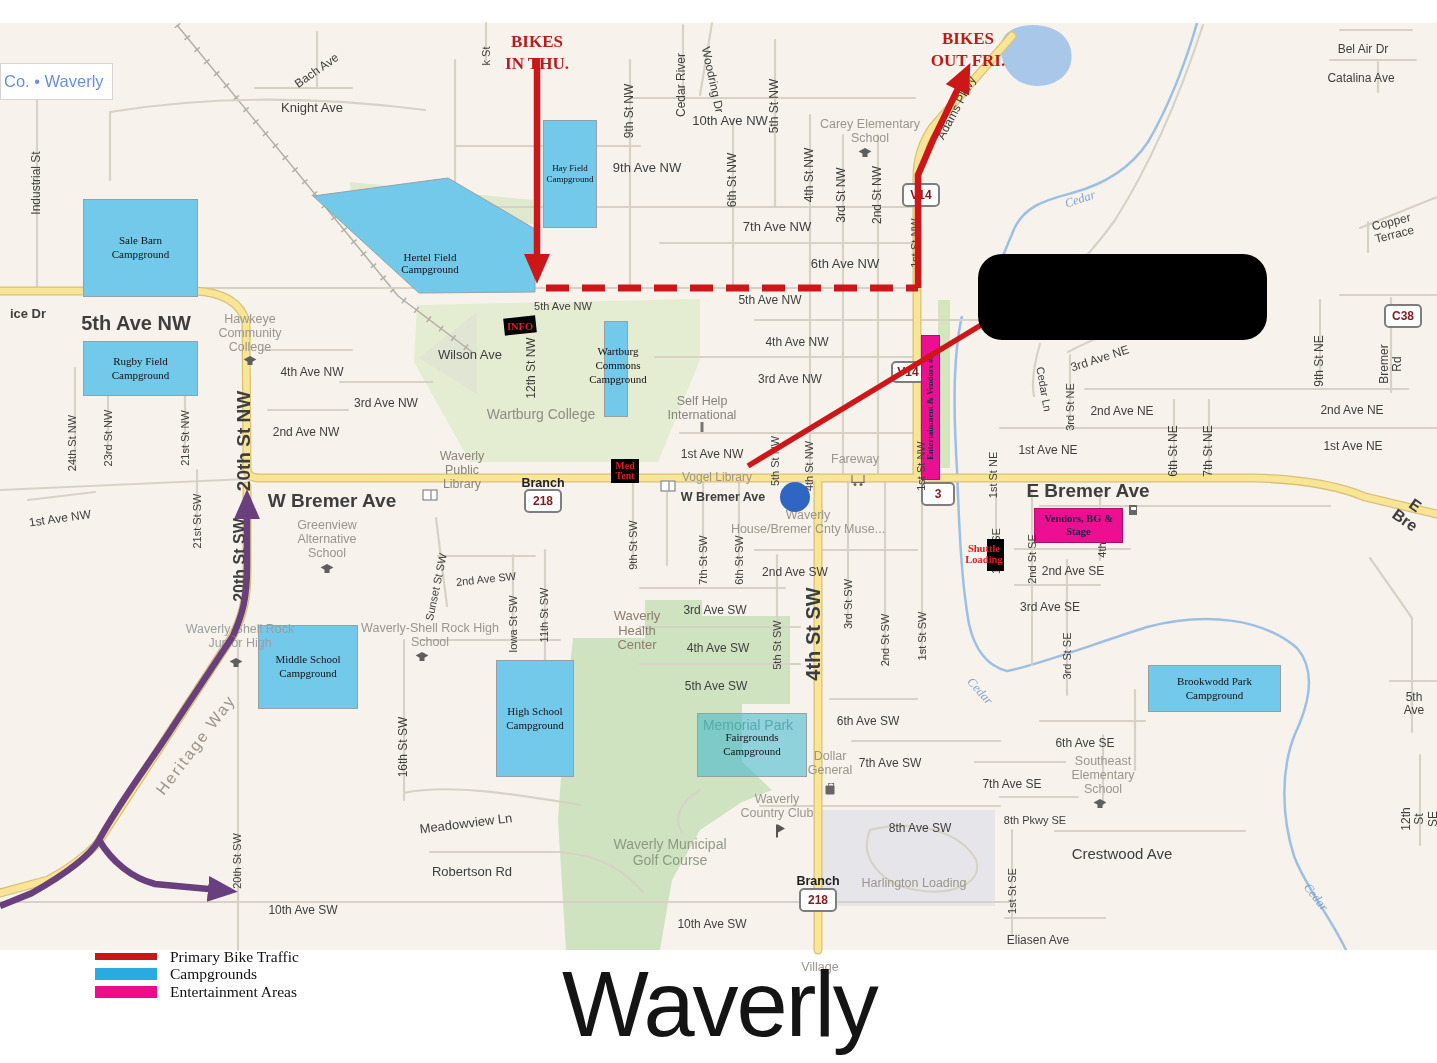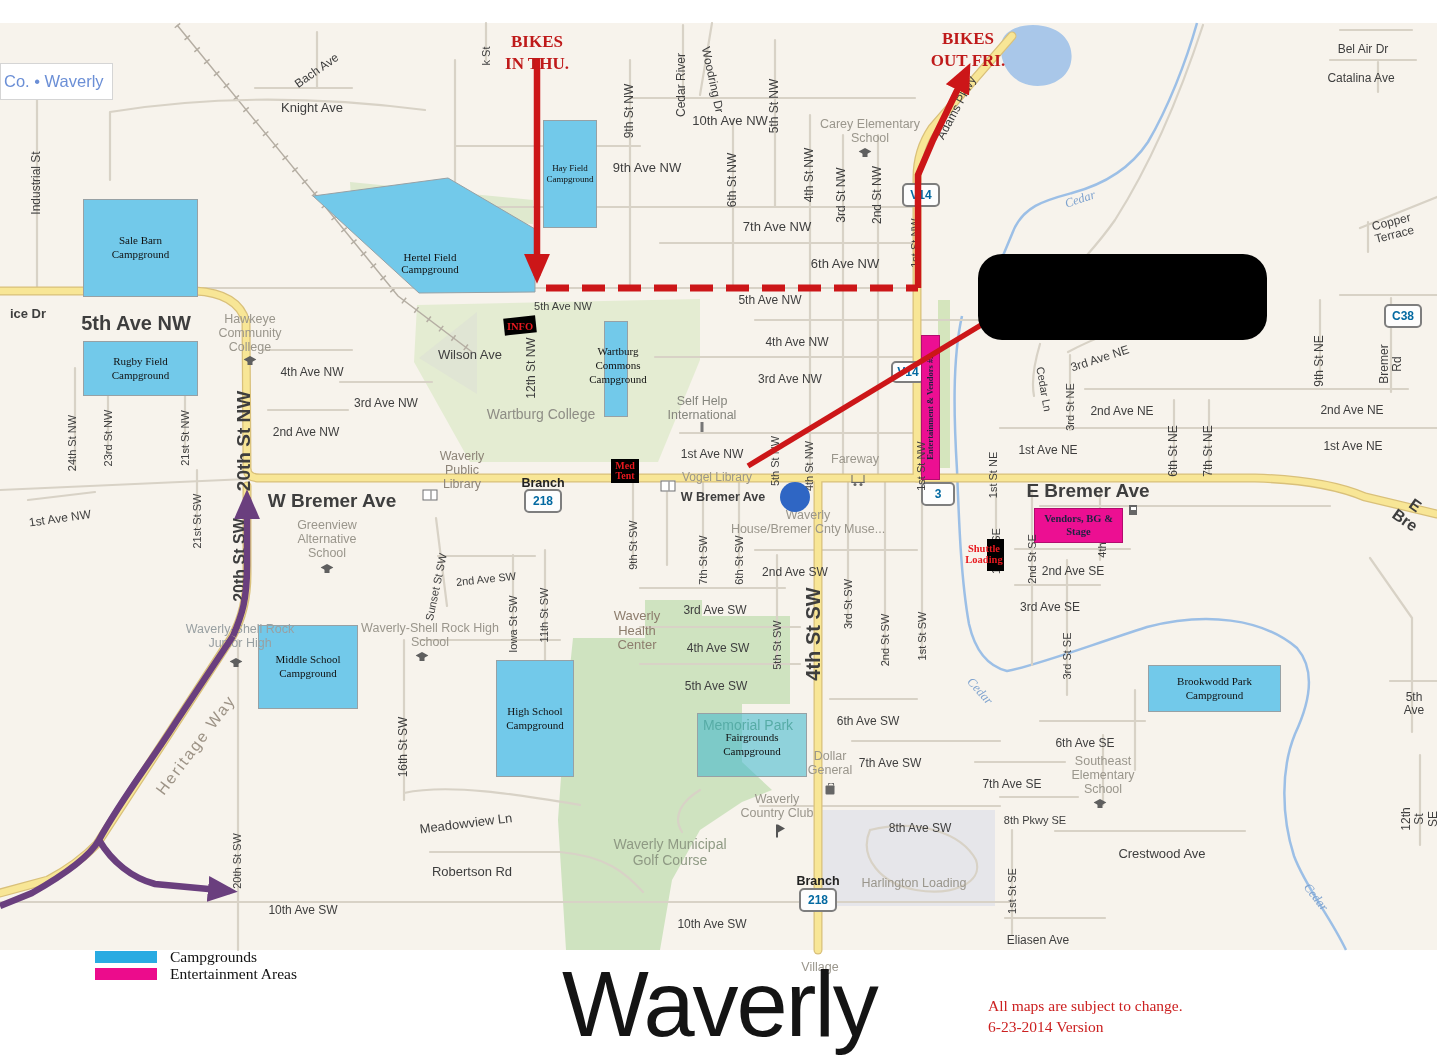--- a/index.html
+++ b/index.html
@@ -17,21 +17,21 @@
         display:flex;align-items:center;justify-content:center;}
   .camp span{font-family:"Liberation Serif",serif;color:#111;text-align:center;
         white-space:pre-line;line-height:1.25;}
   .camp.ghost{background:rgba(58,182,205,0.55);}
   .ent{position:absolute;z-index:4;background:#ec0f92;border:1px solid #b30b6e;
        display:flex;align-items:center;justify-content:center;}
   .ent span{font-family:"Liberation Serif",serif;font-weight:bold;color:#1c2340;
        text-align:center;white-space:pre-line;line-height:1.2;}
   .shield{position:absolute;z-index:3;background:#fdfdfd;border:2px solid #7e7e7e;border-radius:5px;
        display:flex;align-items:center;justify-content:center;font-weight:bold;font-size:12px;
-       color:#0369a1;transform:translate(-50%,-50%);}
+       color:#7f1d1d;transform:translate(-50%,-50%);}
   .blkmark{position:absolute;background:#000;z-index:6;}
   .redtxt{position:absolute;z-index:7;color:#e8191f;font-family:"Liberation Serif",serif;
        font-weight:bold;text-align:center;white-space:pre-line;transform:translate(-50%,-50%);}
   #redaction{position:absolute;left:978px;top:231px;width:289px;height:86px;background:#000;
        border-radius:24px;z-index:6;}
   #bluedot{position:absolute;left:780px;top:459px;width:30px;height:30px;border-radius:50%;
        background:#2f66c4;z-index:5;}
   #attr{position:absolute;left:0;top:40px;width:108px;height:35px;background:#fff;
        border:1px solid #d5d5d5;z-index:8;display:flex;align-items:center;padding-left:3px;
        font-size:16.5px;color:#6b8fd6;}
@@ -263,21 +263,21 @@
         <div class="lbl street" style="left: 922px; top: 613px; font-size: 11px; transform: translate(-50%, -50%) rotate(-90deg);">1st St SW</div>
         <div class="lbl street" style="left: 996px; top: 528px; font-size: 11px; transform: translate(-50%, -50%) rotate(-90deg);">1st St SE</div>
         <div class="lbl street" style="left: 1032px; top: 536px; font-size: 11px; transform: translate(-50%, -50%) rotate(-90deg);">2nd St SE</div>
         <div class="lbl street" style="left: 1102px; top: 527px; font-size: 11px; transform: translate(-50%, -50%) rotate(-90deg);">4th</div>
         <div class="lbl street" style="left: 1073px; top: 549px; font-size: 12px; transform: translate(-50%, -50%);">2nd Ave SE</div>
         <div class="lbl street" style="left: 1050px; top: 585px; font-size: 12px; transform: translate(-50%, -50%);">3rd Ave SE</div>
         <div class="lbl street" style="left: 1067px; top: 633px; font-size: 11px; transform: translate(-50%, -50%) rotate(-90deg);">3rd St SE</div>
         <div class="lbl street" style="left: 1085px; top: 721px; font-size: 12px; transform: translate(-50%, -50%);">6th Ave SE</div>
         <div class="lbl street" style="left: 1012px; top: 762px; font-size: 12px; transform: translate(-50%, -50%);">7th Ave SE</div>
         <div class="lbl street" style="left: 1035px; top: 797px; font-size: 11px; transform: translate(-50%, -50%);">8th Pkwy SE</div>
-        <div class="lbl street" style="left: 1122px; top: 831px; font-size: 13px; transform: translate(-50%, -50%); margin-left: 40px;">Crestwood Ave</div>
+        <div class="lbl street" style="left: 1122px; top: 831px; font-size: 15px; transform: translate(-50%, -50%);">Crestwood Ave</div>
         <div class="lbl street" style="left: 1420px; top: 796px; font-size: 12px; transform: translate(-50%, -50%) rotate(-90deg);">12th St SE</div>
         <div class="lbl street" style="left: 1414px; top: 681px; font-size: 12px; transform: translate(-50%, -50%);">5th Ave</div>
         <div class="lbl street" style="left: 1012px; top: 868px; font-size: 11px; transform: translate(-50%, -50%) rotate(-90deg);">1st St SE</div>
         <div class="lbl street" style="left: 1038px; top: 918px; font-size: 12px; transform: translate(-50%, -50%);">Eliasen Ave</div>
         <div class="lbl street" style="left: 196px; top: 722px; font-size: 16px; color: rgb(157, 147, 134); letter-spacing: 2px; transform: translate(-50%, -50%) rotate(-53deg);">Heritage Way</div>
         <div class="lbl street" style="left: 404px; top: 724px; font-size: 12px; transform: translate(-50%, -50%) rotate(-90deg);">16th St SW</div>
         <div class="lbl street" style="left: 466px; top: 801px; font-size: 13px; transform: translate(-50%, -50%) rotate(-7deg);">Meadowview Ln</div>
         <div class="lbl street" style="left: 472px; top: 849px; font-size: 13px; transform: translate(-50%, -50%);">Robertson Rd</div>
         <div class="lbl street" style="left: 513px; top: 601px; font-size: 11px; transform: translate(-50%, -50%) rotate(-90deg);">Iowa St SW</div>
         <div class="lbl street" style="left: 544px; top: 592px; font-size: 11px; transform: translate(-50%, -50%) rotate(-90deg);">11th St SW</div>
@@ -372,29 +372,31 @@
 OUT FRI.</div>
 
     <div id="attr">
       <span>Co. • Waverly</span>
     </div>
   </div>
 
   <div id="legend">
       <div class="lg-row">
         <div class="lg-swatch">
+          <div class="" style="width: 62px; height: 7px; background: rgb(204, 22, 24);"></div>
+        </div>
+        <div class="lg-label">Primary Bike Traffic</div>
+      </div>
+      <div class="lg-row">
+        <div class="lg-swatch">
           <div class="" style="width: 62px; height: 12px; background: rgb(41, 171, 226);"></div>
         </div>
         <div class="lg-label">Campgrounds</div>
       </div>
       <div class="lg-row">
         <div class="lg-swatch">
           <div class="" style="width: 62px; height: 12px; background: rgb(236, 12, 140);"></div>
         </div>
         <div class="lg-label">Entertainment Areas</div>
       </div>
     </div>
   <div id="title">Waverly</div>
-  <div id="version">
-    <div>All maps are subject to change.</div>
-    <div>6-23-2014 Version</div>
-  </div>
 </div>
 
 </body></html>

